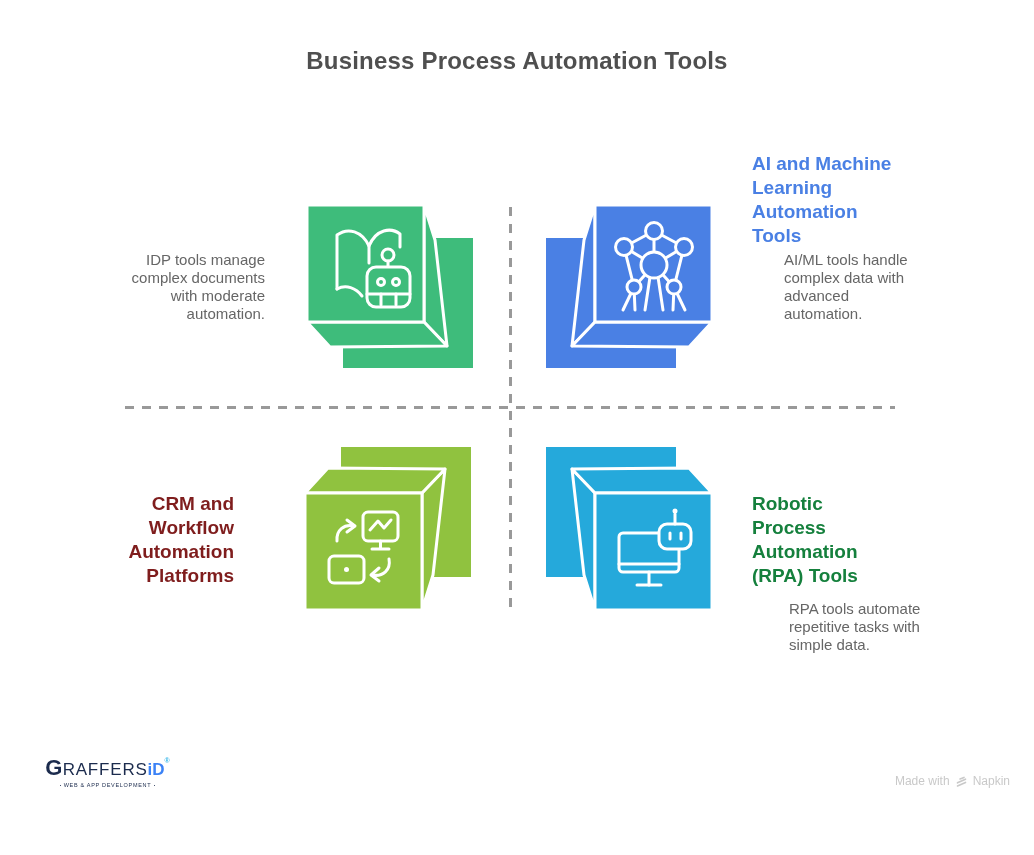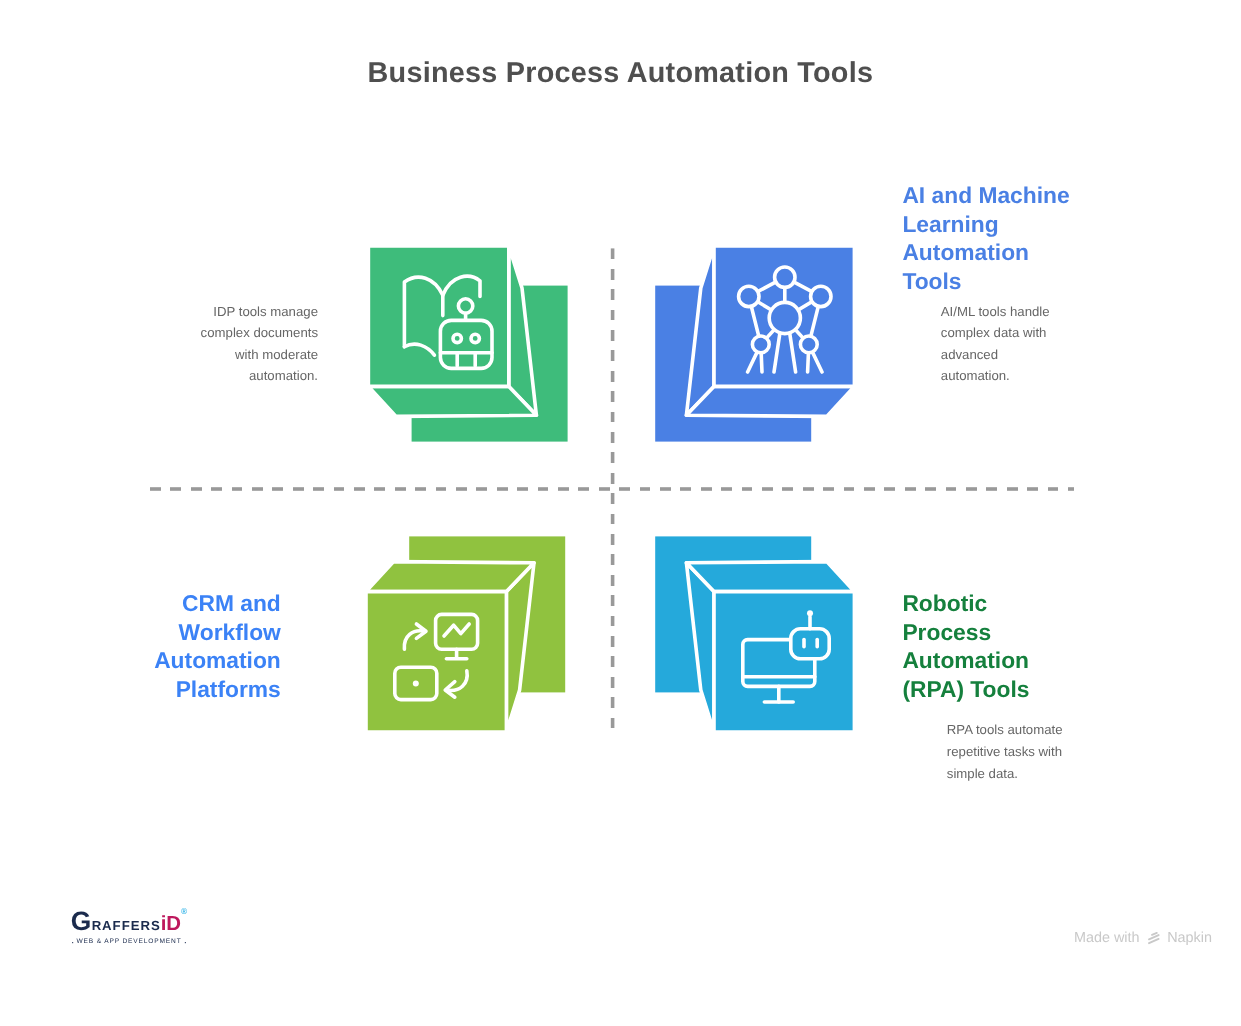--- a/index.html
+++ b/index.html
@@ -4,21 +4,21 @@
 <style>
   html,body{margin:0;padding:0;background:#fff;}
   body{font-family:"Liberation Sans",sans-serif;}
   .canvas{position:relative;width:1034px;height:855px;background:#ffffff;overflow:hidden;}
 
   .page-title{position:absolute;left:0;top:47px;width:1034px;text-align:center;
     font-size:24px;font-weight:700;color:#4f4f4f;letter-spacing:.2px;}
 
   .q-heading{position:absolute;font-size:19px;font-weight:700;line-height:24px;
     white-space:pre-line;}
-  .q-desc{position:absolute;font-size:11px;font-weight:400;line-height:18px;
+  .q-desc{position:absolute;font-size:15px;font-weight:400;line-height:18px;
     color:#666666;white-space:pre-line;}
 
   .al-right{text-align:right;}
   .al-left{text-align:left;}
 
   .h-idp-heading{right:803px;top:144px;}
   .h-idp-desc{right:769px;top:251px;}
   .h-aiml-heading{left:752px;top:152px;}
   .h-aiml-desc{left:752px;top:251px;margin-left:32px;}
   .h-crm-heading{right:800px;top:492px;}
@@ -35,21 +35,21 @@
   .divider{position:absolute;}
   .divider-h{left:125px;top:406px;width:770px;height:3px;
     background:repeating-linear-gradient(90deg,currentColor 0 9px,transparent 9px 17px);}
   .divider-v{left:509px;top:207px;width:3px;height:401px;
     background:repeating-linear-gradient(180deg,currentColor 0 9px,transparent 9px 17px);}
 
   .brand-logo{position:absolute;left:60px;top:755px;width:95px;display:flex;
     flex-direction:column;align-items:center;}
   .brand-row{display:flex;align-items:baseline;white-space:nowrap;}
   .brand-g{font-size:22px;font-weight:700;letter-spacing:.3px;}
-  .brand-rest{font-size:11px;font-weight:700;letter-spacing:.8px;}
+  .brand-rest{font-size:17px;font-weight:400;letter-spacing:.8px;}
   .brand-accent{font-size:17px;font-weight:700;}
   .brand-reg{font-size:7px;font-weight:700;align-self:flex-start;margin-top:2px;}
   .brand-tagline-row{display:flex;align-items:center;gap:3px;margin-top:1px;width:100%;justify-content:center;}
   .brand-dash{flex:1;border-top:1px solid currentColor;opacity:.8;}
   .brand-tagline{font-size:5.5px;font-weight:400;letter-spacing:.7px;white-space:nowrap;}
 
   .napkin-credit{position:absolute;right:24px;top:774px;display:flex;align-items:center;
     gap:5px;color:#c9c9c9;font-size:12px;}
   .napkin-icon{display:inline-flex;}
 
@@ -114,21 +114,21 @@
                M106,76 L101,109 M114,76 L119,109"></path>
       <circle cx="110" cy="64" r="13" fill="currentColor"></circle>
       <circle cx="110" cy="30" r="8.5" fill="currentColor"></circle>
       <circle cx="80" cy="46" r="8.5" fill="currentColor"></circle>
       <circle cx="140" cy="46" r="8.5" fill="currentColor"></circle>
       <circle cx="90" cy="86" r="7" fill="currentColor"></circle>
       <circle cx="130" cy="86" r="7" fill="currentColor"></circle>
     </g>
   </svg>
 
-  <div class="q-heading al-right h-crm-heading" style="color: #3b82f6;">CRM and
+  <div class="q-heading al-right h-crm-heading" style="color: #7f1d1d;">CRM and
 Workflow
 Automation
 Platforms</div>
   <svg class="cube cube-crm" viewBox="0 0 172 172" style="color: rgb(144, 194, 63);">
     <use href="#box3d" transform="translate(0,172) scale(1,-1)"></use>
     <g stroke="#ffffff" stroke-width="3" fill="none" stroke-linecap="round" stroke-linejoin="round">
       <path d="M 36,99 C 35,88 43,82 53,84"></path>
       <path d="M 46,78 L 54,84 L 46,90"></path>
       <rect x="62" y="70" width="35" height="29" rx="5"></rect>
       <path d="M 69,88 L 77,79 L 83,86 L 90,78"></path>
@@ -160,21 +160,21 @@
       <line x1="137" y1="91" x2="137" y2="97"></line>
       <line x1="131" y1="82" x2="131" y2="72"></line>
       <circle cx="131" cy="69" r="2.5" fill="#ffffff" stroke="none"></circle>
     </g>
   </svg>
 
   <div class="brand-logo" style="color: rgb(27, 43, 77);">
     <div class="brand-row">
       <span class="brand-g">G</span>
         <span class="brand-rest">RAFFERS</span>
-        <span class="brand-accent" style="color: #be185d;">iD</span>
+        <span class="brand-accent" style="color: #3b82f6;">iD</span>
         <span class="brand-reg" style="color: rgb(54, 181, 232);">®</span>
     </div>
     <div class="brand-tagline-row">
       <span class="brand-dash"></span>
       <span class="brand-tagline">WEB &amp; APP DEVELOPMENT</span>
       <span class="brand-dash"></span>
     </div>
   </div>
 
   <div class="napkin-credit">

